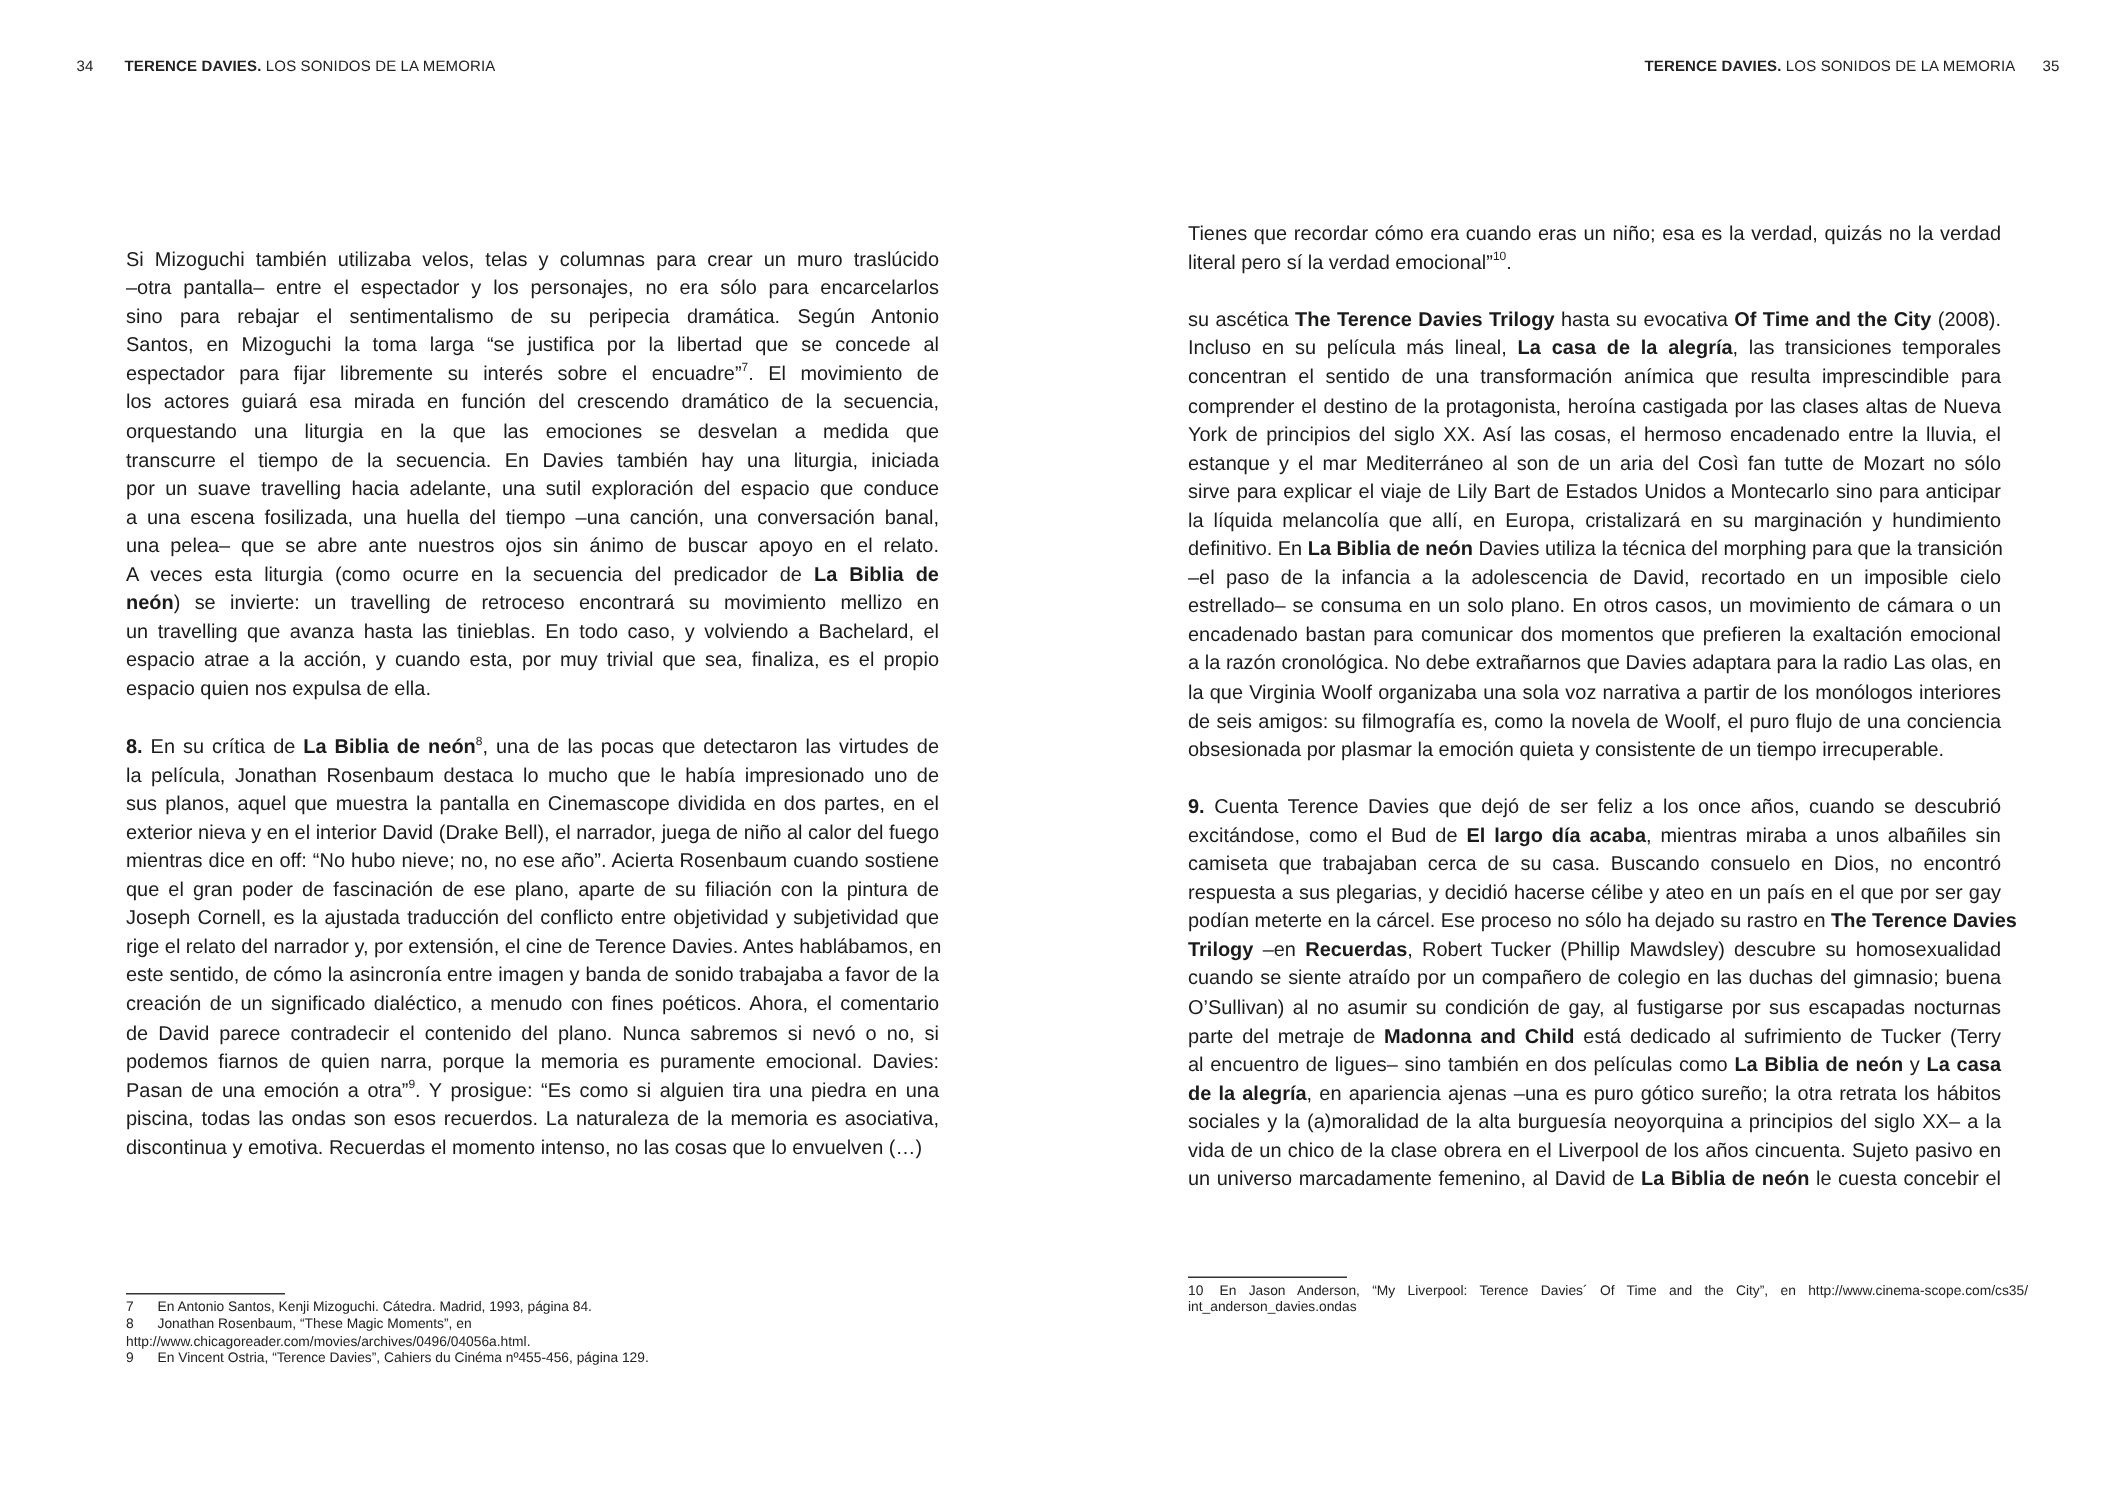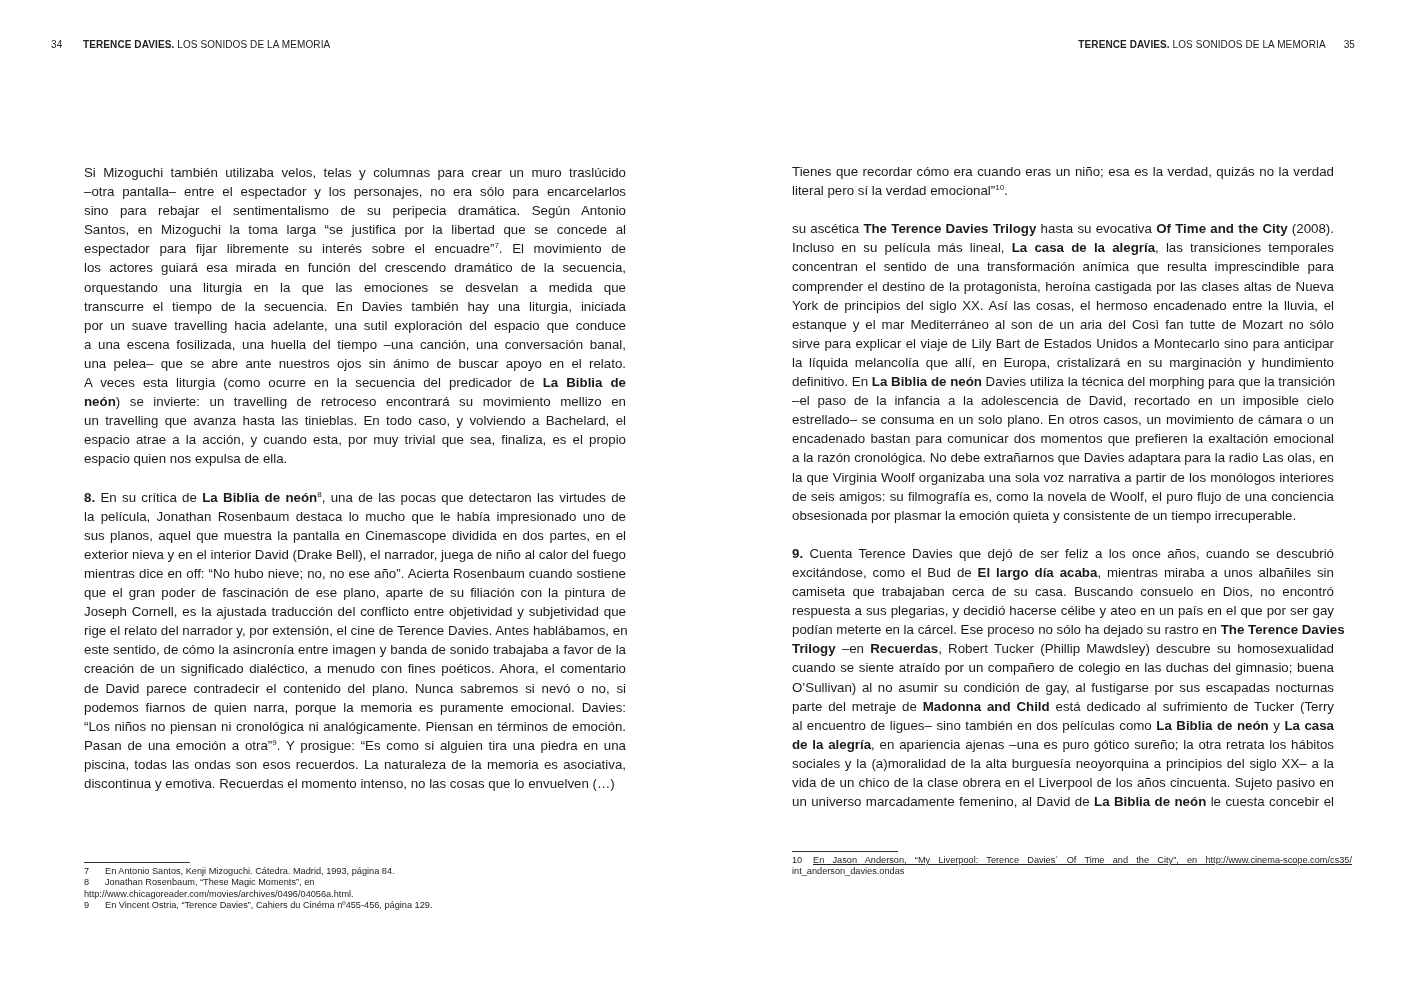--- a/index.html
+++ b/index.html
@@ -5,36 +5,36 @@
   html, body { margin:0; padding:0; background:#ffffff; }
   body { width:1417px; height:1000px; position:relative; overflow:hidden;
          font-family:"Liberation Sans", sans-serif; color:#1a1a1a; }
   .page { position:absolute; top:0; height:712px; }
   .page-left { left:0; width:708px; }
   .page-right { left:708px; width:709px; }
   .running-head { position:absolute; top:39px; font-size:10px; letter-spacing:0.1px; color:#222; white-space:nowrap; }
   .running-head b { font-weight:bold; }
   .left-head { left:51px; }
   .left-head .num { display:inline-block; width:32px; }
-  .right-head { right:62px; }
+  .right-head { right:44px; }
   .right-head .num { display:inline-block; margin-left:18px; }
   .body { position:absolute; font-size:13.3px; line-height:19.1px; color:#1b1b1b; }
   .left-body { left:84px; width:542px; top:163px; }
-  .right-body { left:84px; width:542px; top:162px; }
+  .right-body { left:84px; width:542px; top:146px; }
   .line { display:block; text-align:justify; text-align-last:justify; white-space:nowrap; height:19.1px; overflow:visible; }
   .line.last { text-align-last:left; }
   .gap { height:19.1px; }
   sup { font-size:8px; line-height:0; vertical-align:super; }
   .footnotes { position:absolute; font-size:9.2px; line-height:11.3px; color:#222; }
   .left-foot { left:84px; top:862px; width:480px; }
   .right-foot { left:84px; top:851px; width:560px; }
   .fn-rule { width:106px; height:0; border-top:1px solid #333; margin-bottom:3px; }
   .fn-row { display:block; white-space:nowrap; }
   .fn-num { display:inline-block; width:21px; }
-  .fn-justify { text-align:justify; text-align-last:justify;text-decoration:underline; }
+  .fn-justify { text-align:justify; text-align-last:justify; }
 </style>
 </head>
 <body>
 
 <div class="page page-left">
   <div class="running-head left-head">
     <span class="num">34</span><b>TERENCE DAVIES.</b><span> LOS SONIDOS DE LA MEMORIA</span>
   </div>
   <div class="body left-body">
       <div>
@@ -62,21 +62,20 @@
         <span class="line"><span>sus planos, aquel que muestra la pantalla en Cinemascope dividida en dos partes, en el</span></span>
         <span class="line"><span>exterior nieva y en el interior David (Drake Bell), el narrador, juega de niño al calor del fuego</span></span>
         <span class="line"><span>mientras dice en off: “No hubo nieve; no, no ese año”. Acierta Rosenbaum cuando sostiene</span></span>
         <span class="line"><span>que el gran poder de fascinación de ese plano, aparte de su filiación con la pintura de</span></span>
         <span class="line"><span>Joseph Cornell, es la ajustada traducción del conflicto entre objetividad y subjetividad que</span></span>
         <span class="line"><span>rige el relato del narrador y, por extensión, el cine de Terence Davies. Antes hablábamos, en</span></span>
         <span class="line"><span>este sentido, de cómo la asincronía entre imagen y banda de sonido trabajaba a favor de la</span></span>
         <span class="line"><span>creación de un significado dialéctico, a menudo con fines poéticos. Ahora, el comentario</span></span>
         <span class="line"><span>de David parece contradecir el contenido del plano. Nunca sabremos si nevó o no, si</span></span>
         <span class="line"><span>podemos fiarnos de quien narra, porque la memoria es puramente emocional. Davies:</span></span>
-        <span class="line"><span>“Los niños no piensan ni cronológica ni analógicamente. Piensan en términos de emoción.</span></span>
         <span class="line"><span>Pasan de una emoción a otra”</span><sup>9</sup><span>. Y prosigue: “Es como si alguien tira una piedra en una</span></span>
         <span class="line"><span>piscina, todas las ondas son esos recuerdos. La naturaleza de la memoria es asociativa,</span></span>
         <span class="line last"><span>discontinua y emotiva. Recuerdas el momento intenso, no las cosas que lo envuelven (…)</span></span>
       </div>
     </div>
   <div class="footnotes left-foot">
     <div class="fn-rule"></div>
     <div>
         <span class="fn-row"><span class="fn-num">7</span><span>En Antonio Santos, Kenji Mizoguchi. Cátedra. Madrid, 1993, página 84.</span></span>
         <span class="fn-row"><span class="fn-num">8</span><span>Jonathan Rosenbaum, “These Magic Moments”, en</span></span>

